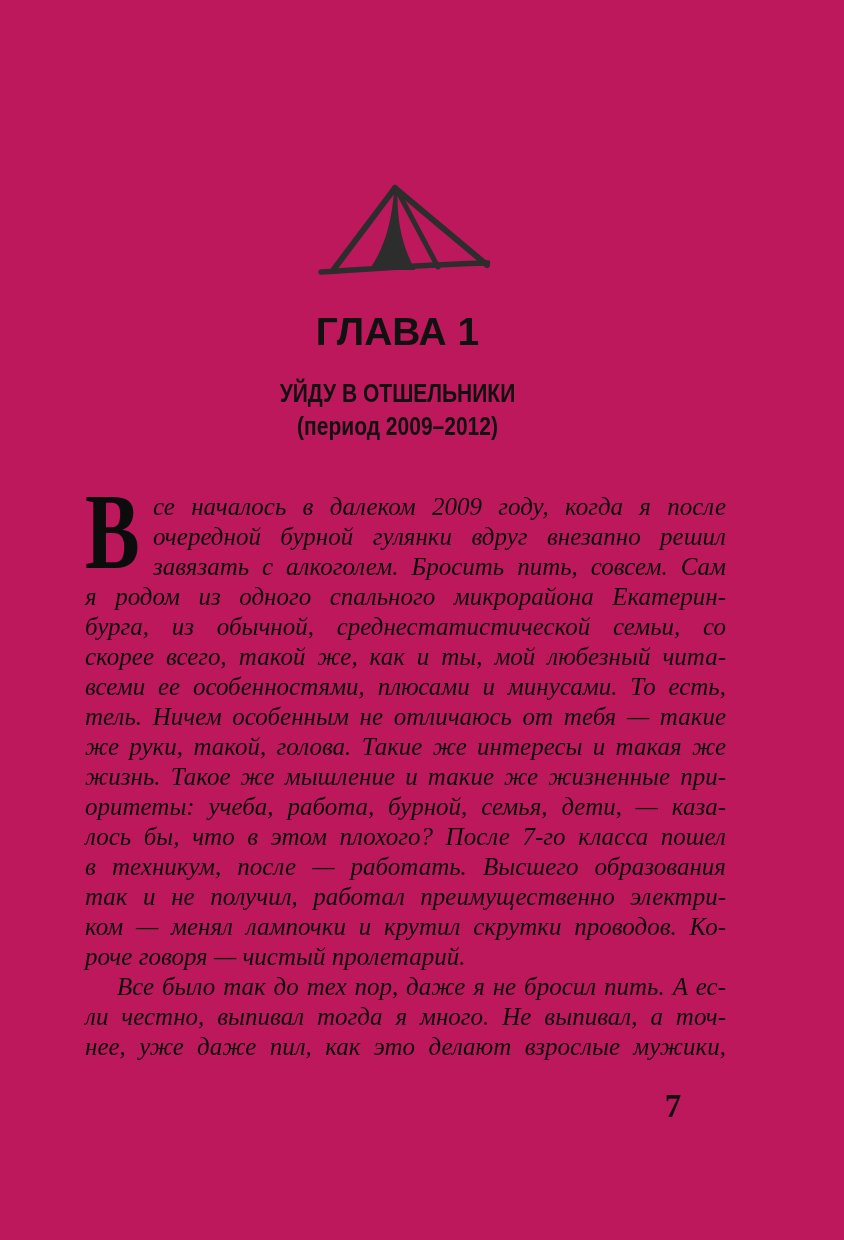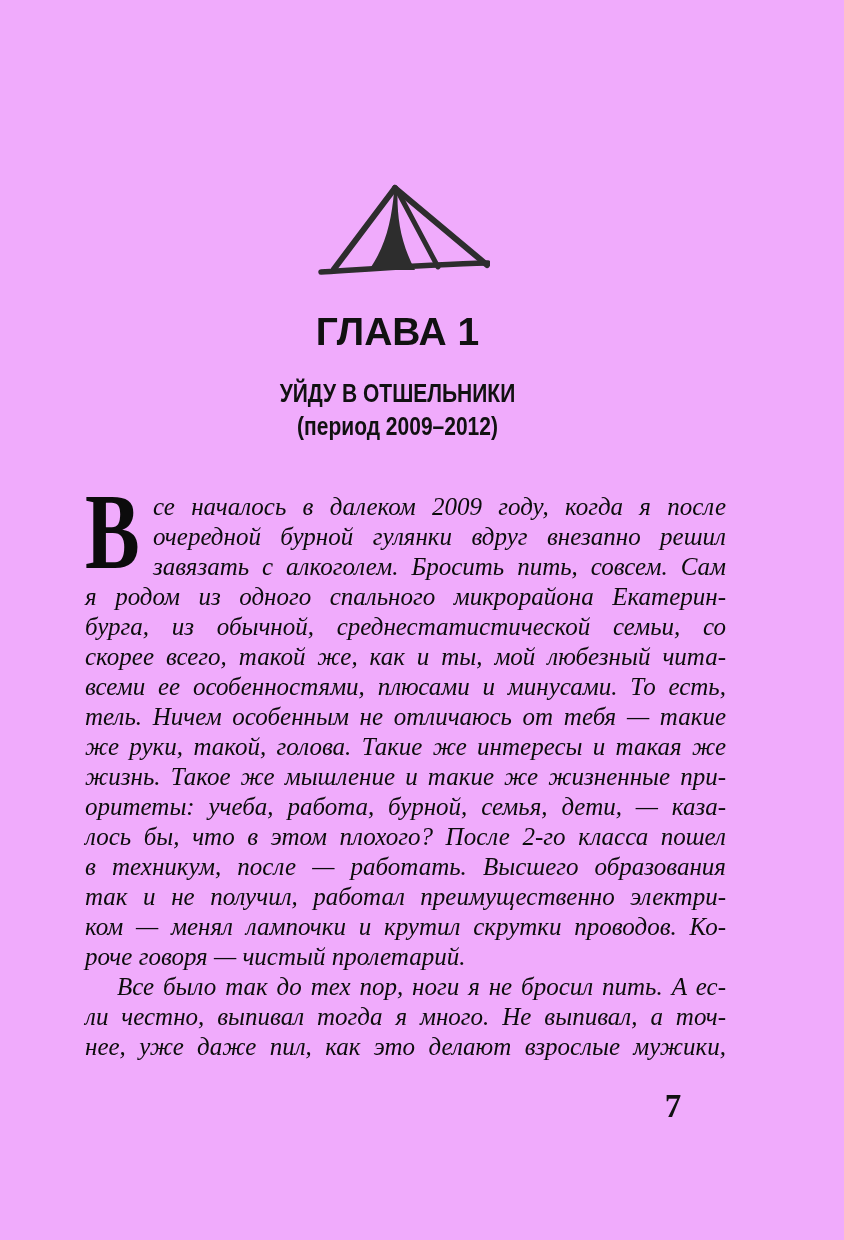--- a/index.html
+++ b/index.html
@@ -1,20 +1,20 @@
 <!DOCTYPE html>
 <html><head>
 <meta charset="utf-8">
 <style>
   html,body{margin:0;padding:0;background:#e8e8e8;}
   .page{
     position:relative;
     width:844px;height:1240px;
     margin:0 auto;
-    background:#f0abfc;
+    background:#be185d;
     color:#0e0e0e;
     font-family:"Liberation Serif", serif;
     overflow:hidden;
   }
   .tent{
     position:absolute;left:318px;top:180px;width:172px;height:95px;
   }
   .chapter-head{
     position:absolute;left:77px;width:641px;text-align:center;
     font-family:"Liberation Sans", sans-serif;font-weight:bold;color:#111;
@@ -89,28 +89,28 @@
         <div class="line">очередной бурной гулянки вдруг внезапно решил</div>
         <div class="line">завязать с алкоголем. Бросить пить, совсем. Сам</div>
         <div class="line">я родом из одного спального микрорайона Екатерин-</div>
         <div class="line">бурга, из обычной, среднестатистической семьи, со</div>
         <div class="line">скорее всего, такой же, как и ты, мой любезный чита-</div>
         <div class="line">всеми ее особенностями, плюсами и минусами. То есть,</div>
         <div class="line">тель. Ничем особенным не отличаюсь от тебя — такие</div>
         <div class="line">же руки, такой, голова. Такие же интересы и такая же</div>
         <div class="line">жизнь. Такое же мышление и такие же жизненные при-</div>
         <div class="line">оритеты: учеба, работа, бурной, семья, дети, — каза-</div>
-        <div class="line">лось бы, что в этом плохого? После 2-го класса пошел</div>
+        <div class="line">лось бы, что в этом плохого? После 7-го класса пошел</div>
         <div class="line">в техникум, после — работать. Высшего образования</div>
         <div class="line">так и не получил, работал преимущественно электри-</div>
         <div class="line">ком — менял лампочки и крутил скрутки проводов. Ко-</div>
         <div class="line endline">роче говоря — чистый пролетарий.</div>
       </div>
       <div class="para">
-        <div class="line indent">Все было так до тех пор, ноги я не бросил пить. А ес-</div>
+        <div class="line indent">Все было так до тех пор, даже я не бросил пить. А ес-</div>
         <div class="line">ли честно, выпивал тогда я много. Не выпивал, а точ-</div>
         <div class="line">нее, уже даже пил, как это делают взрослые мужики,</div>
       </div>
     </div>
 
   <div class="page-number">7</div>
 
 </div>
 
 </body></html>

